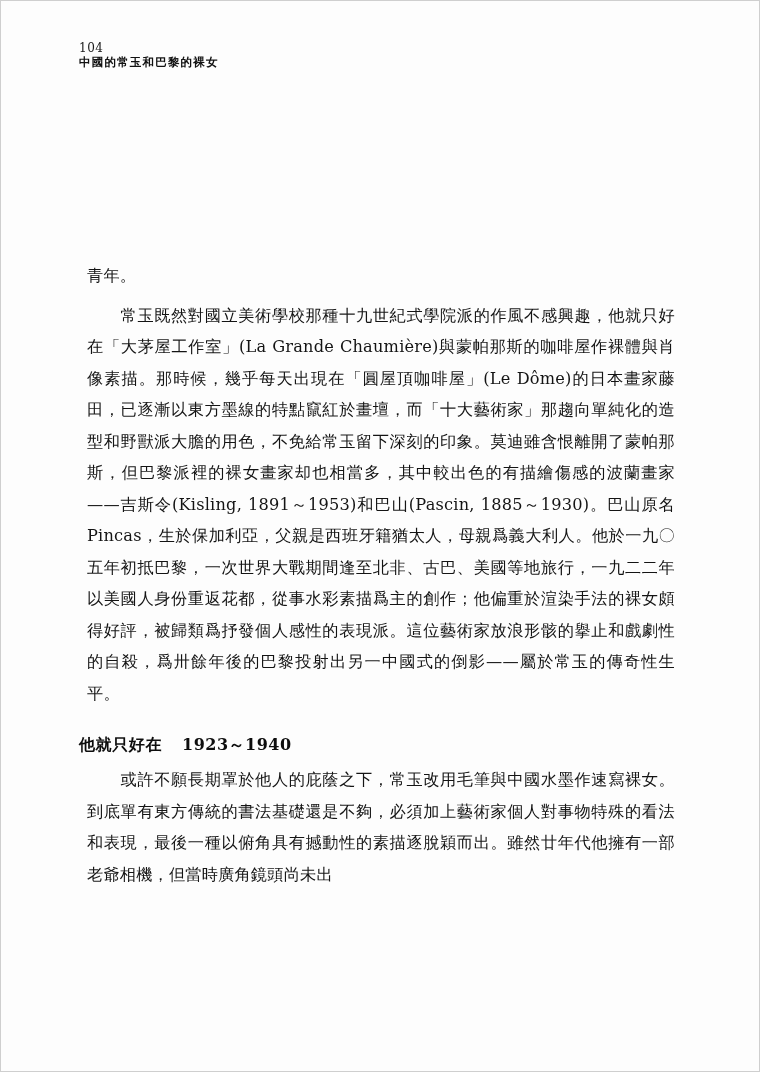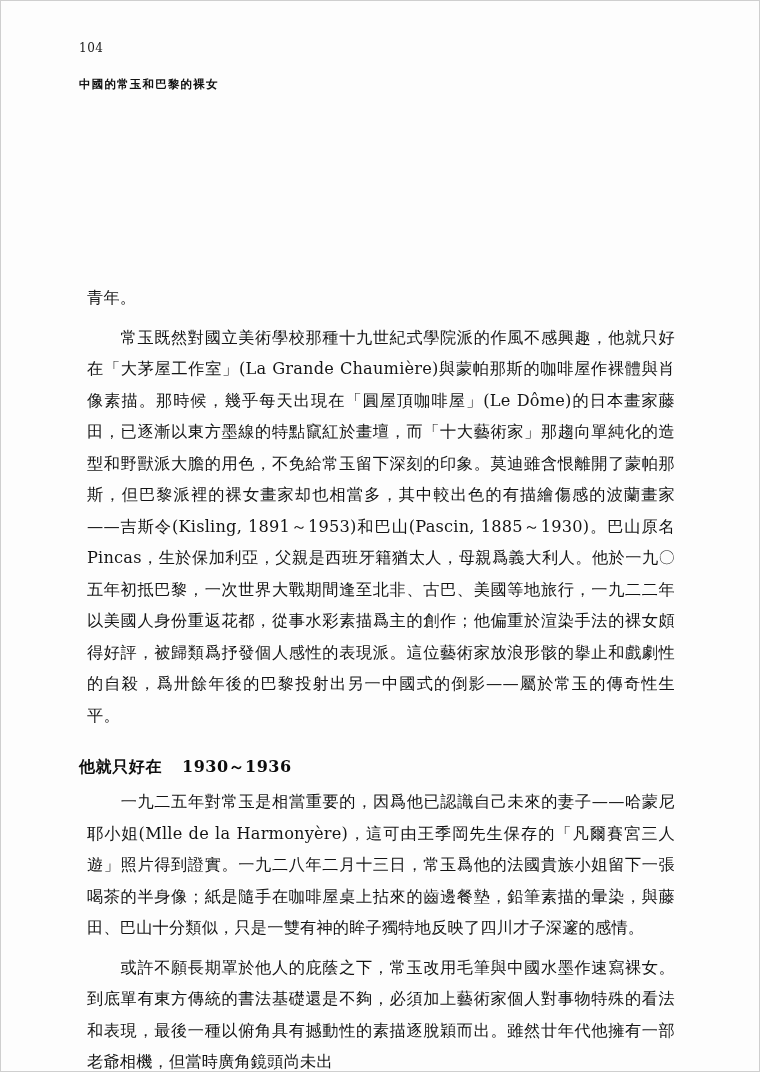--- a/index.html
+++ b/index.html
@@ -26,21 +26,20 @@
     position: absolute;
     left: 78px;
     top: 40px;
     width: 604px;
   }
   .folio {
     font-family: "DejaVu Serif", "Liberation Serif", serif;
     font-size: 12px;
     letter-spacing: 0.5px;
     color: #1a1a1a;
-    margin-bottom: 22px;
   }
   .running-head {
     font-family: "DejaVu Sans", "Liberation Sans", sans-serif;
     font-size: 11.5px;
     font-weight: bold;
     letter-spacing: 1.2px;
     color: #111;
     margin-bottom: 6px;
   }
   .body-block {
@@ -83,22 +82,21 @@
 
     <div class="running-head">中國的常玉和巴黎的裸女</div>
 
     <div class="body-block">
 
       <p class="para">青年。</p>
 
       <p class="para">　　常玉既然對國立美術學校那種十九世紀式學院派的作風不感興趣，他就只好在「大茅屋工作室」(La Grande Chaumière)與蒙帕那斯的咖啡屋作裸體與肖像素描。那時候，幾乎每天出現在「圓屋頂咖啡屋」(Le Dôme)的日本畫家藤田，已逐漸以東方墨線的特點竄紅於畫壇，而「十大藝術家」那趨向單純化的造型和野獸派大膽的用色，不免給常玉留下深刻的印象。莫迪雖含恨離開了蒙帕那斯，但巴黎派裡的裸女畫家却也相當多，其中較出色的有描繪傷感的波蘭畫家——吉斯令(Kisling, 1891～1953)和巴山(Pascin, 1885～1930)。巴山原名 Pincas，生於保加利亞，父親是西班牙籍猶太人，母親爲義大利人。他於一九〇五年初抵巴黎，一次世界大戰期間逢至北非、古巴、美國等地旅行，一九二二年以美國人身份重返花都，從事水彩素描爲主的創作；他偏重於渲染手法的裸女頗得好評，被歸類爲抒發個人感性的表現派。這位藝術家放浪形骸的擧止和戲劇性的自殺，爲卅餘年後的巴黎投射出另一中國式的倒影——屬於常玉的傳奇性生平。</p>
 
       <div class="section-head">
-        <span>他就只好在</span><span class="years">1930～1936</span>
+        <span>他就只好在</span><span class="years">1923～1940</span>
       </div>
 
-      <p class="para">　　一九二五年對常玉是相當重要的，因爲他已認識自己未來的妻子——哈蒙尼耶小姐(Mlle de la Harmonyère)，這可由王季岡先生保存的「凡爾賽宮三人遊」照片得到證實。一九二八年二月十三日，常玉爲他的法國貴族小姐留下一張喝茶的半身像；紙是隨手在咖啡屋桌上拈來的齒邊餐墊，鉛筆素描的暈染，與藤田、巴山十分類似，只是一雙有神的眸子獨特地反映了四川才子深邃的感情。</p>
 
       <p class="para faded">　　或許不願長期罩於他人的庇蔭之下，常玉改用毛筆與中國水墨作速寫裸女。到底單有東方傳統的書法基礎還是不夠，必須加上藝術家個人對事物特殊的看法和表現，最後一種以俯角具有撼動性的素描逐脫穎而出。雖然廿年代他擁有一部老爺相機，但當時廣角鏡頭尚未出</p>
 
     </div>
   </div>
 </div>
 
 </body></html>

